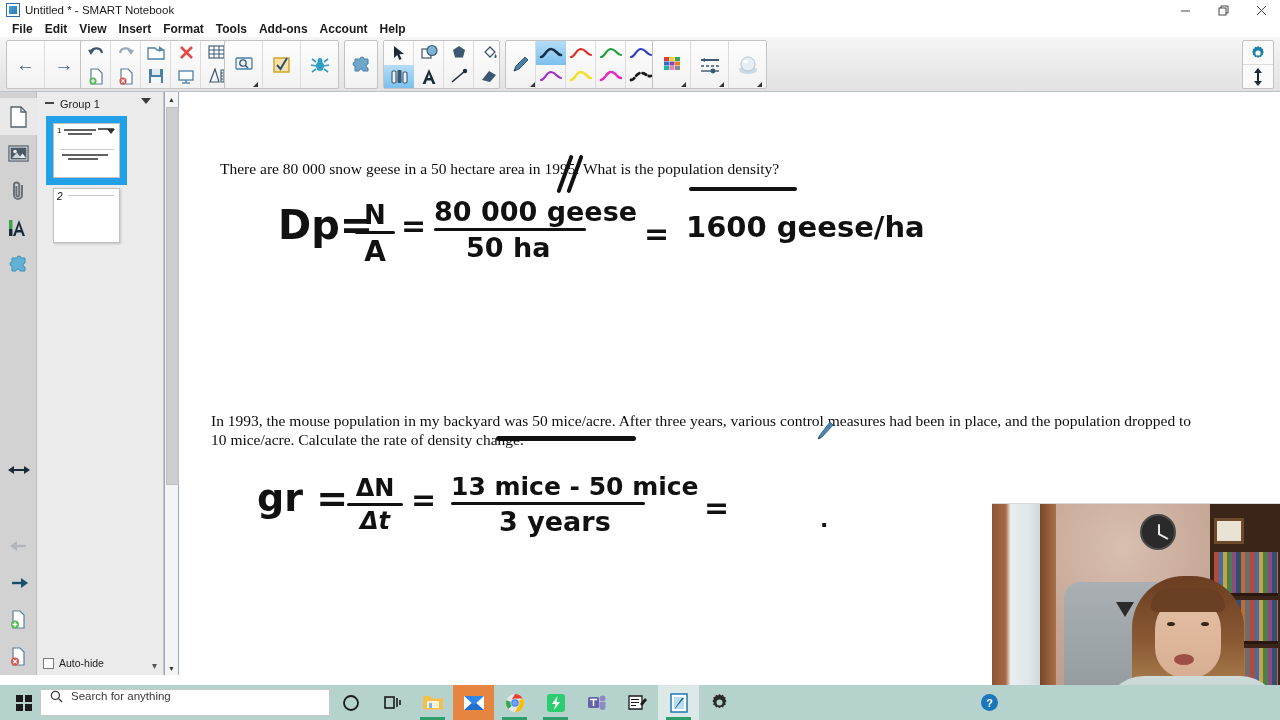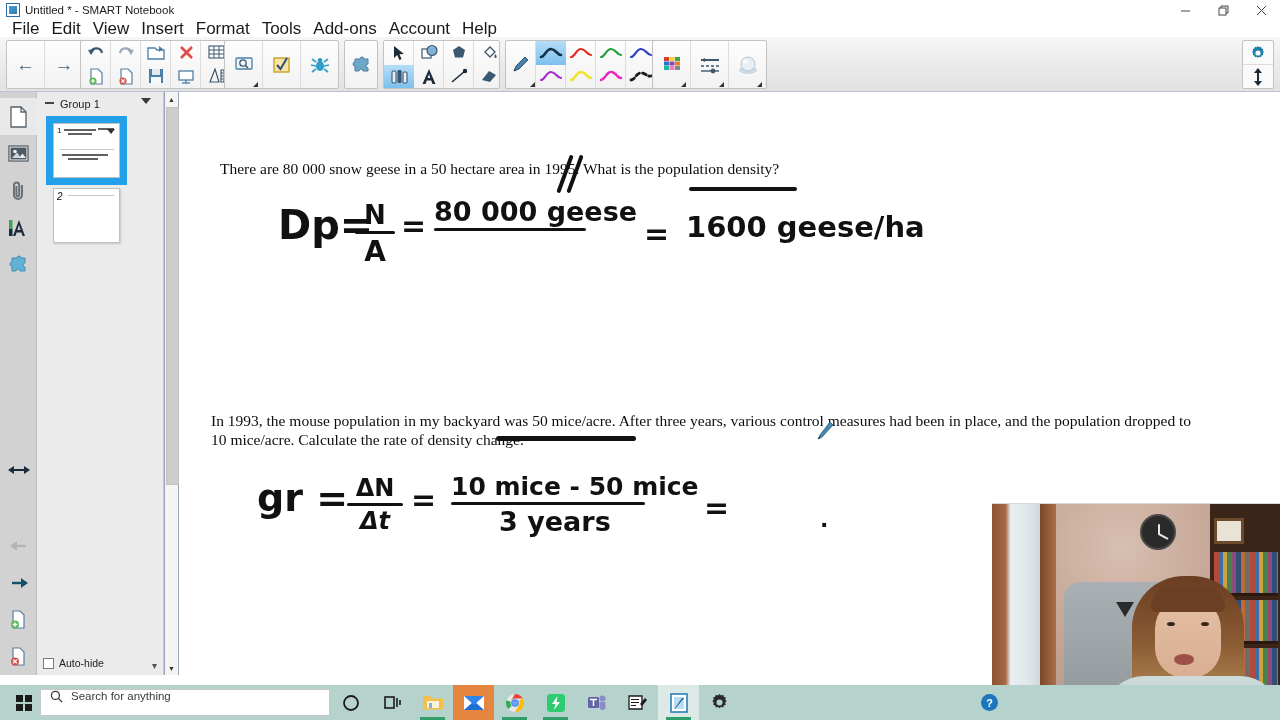--- a/index.html
+++ b/index.html
@@ -31,21 +31,21 @@
     width: 38px; height: 20px; display: flex; align-items: center; justify-content: center;
     font-size: 11px; color: #444;
   }
 
   
   .menubar {
     position: absolute; top: 20px; left: 0; width: 1280px; height: 17px;
     background: #fff; display: flex; align-items: center; padding-left: 6px;
   }
   .menu-item {
-    font-size: 17px; color: #1a1a1a; padding: 1px 6px; white-space: nowrap;
+    font-size: 12px; color: #1a1a1a; padding: 1px 6px; white-space: nowrap; font-weight: bold;
   }
 
   
   .toolbar {
     position: absolute; top: 37px; left: 0; width: 1280px; height: 55px;
     background: linear-gradient(180deg,#f6f6f6 0%,#eaeaea 55%,#e2e2e2 100%);
     border-bottom: 1px solid #b9c0cf;
   }
   .tgroup {
     position: absolute; top: 3px; height: 49px;
@@ -766,20 +766,21 @@
     <div class="hw" style="left:99px; top:110px; font-size:40px;">Dp=</div>
     <div class="frac" style="left:176px; top:108px; width:40px;">
       <div class="num" style="font-size:26px;">N</div>
       <div class="fbar"></div>
       <div class="den" style="font-size:28px;">A</div>
     </div>
     <div class="hw" style="left:222px; top:116px; font-size:30px;">=</div>
     <div class="frac" style="left:255px; top:104px; width:220px;">
       <div class="num" style="font-size:27px; text-align:left;">80 000 geese</div>
       <div class="fbar" style="width:152px;"></div>
+      <div class="den" style="font-size:27px; text-align:left; padding-left:32px;">50 ha</div>
     </div>
     <div class="hw" style="left:465px; top:124px; font-size:30px;">=</div>
     <div class="hw" style="left:507px; top:118px; font-size:29px;">1600 geese/ha</div>
 
     <div class="qtext q2">In 1993, the mouse population in my backyard was 50 mice/acre. After three years, various control measures had been in place, and the population dropped to 10 mice/acre. Calculate the rate of density change.</div>
     <div class="ul" style="left:317px; top:344px; width:140px; height:5px;"></div>
 
     <div class="pen-cursor">
       <svg width="20" height="22" viewBox="0 0 20 22">
         <path d="M15 2 L18 5 L7 17 L3 19 L5 15 z" fill="#4b87ad" stroke="#3a6d8c" stroke-width="1"></path>
@@ -788,21 +789,21 @@
     </div>
 
     <div class="hw" style="left:78px; top:384px; font-size:38px;">gr =</div>
     <div class="frac" style="left:168px; top:382px; width:56px;">
       <div class="num" style="font-size:24px;">ΔN</div>
       <div class="fbar"></div>
       <div class="den" style="font-size:24px;font-style:italic;">Δt</div>
     </div>
     <div class="hw" style="left:232px; top:390px; font-size:30px;">=</div>
     <div class="frac" style="left:272px; top:380px; width:250px;">
-      <div class="num" style="font-size:25px; text-align:left;">10 mice - 50 mice</div>
+      <div class="num" style="font-size:25px; text-align:left;">13 mice - 50 mice</div>
       <div class="fbar" style="width:194px;"></div>
       <div class="den" style="font-size:27px; text-align:left; padding-left:48px;">3 years</div>
     </div>
     <div class="hw" style="left:525px; top:398px; font-size:30px;">=</div>
     <div class="hw" style="left:641px; top:415px; font-size:22px;">.</div>
   </div>
 
   <div class="webcam">
     <div class="wc-wall"></div>
     <div class="wc-door"></div>

